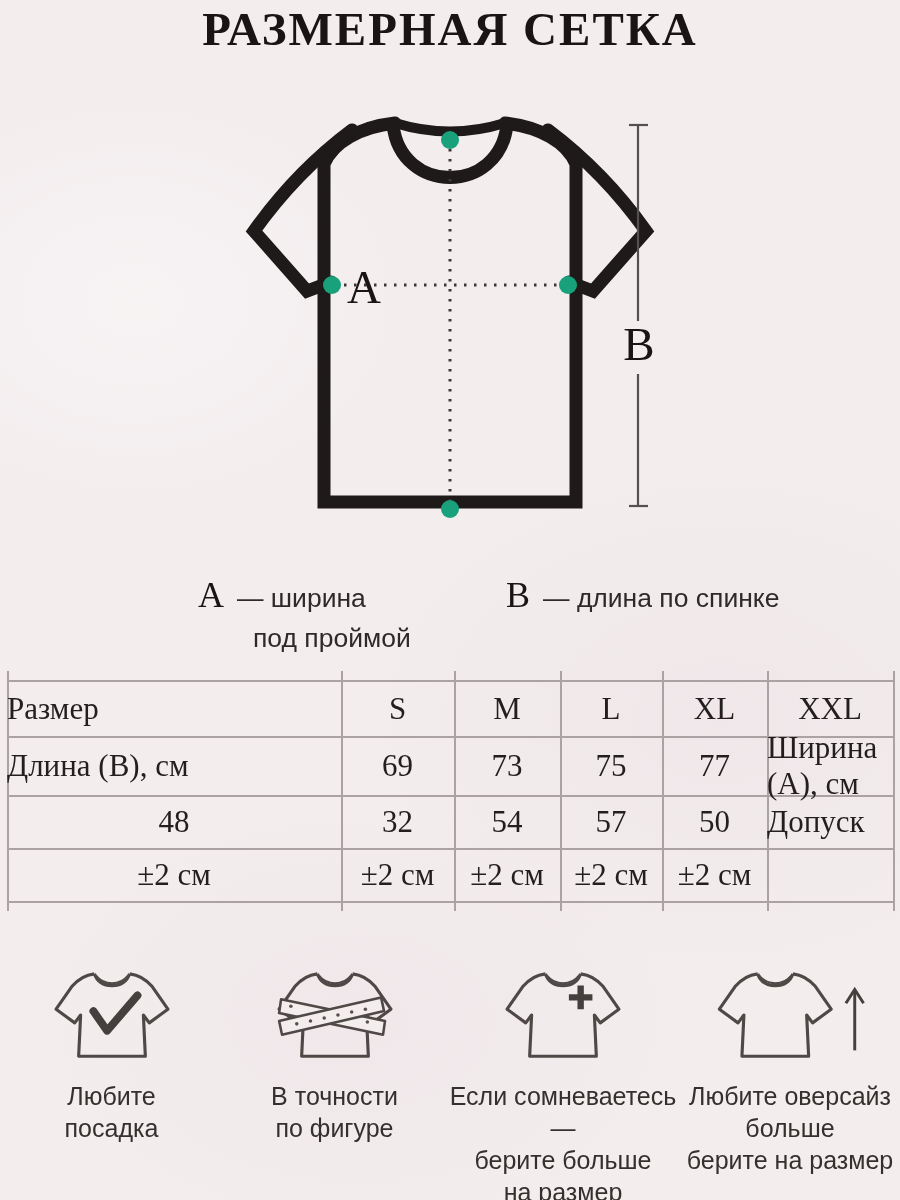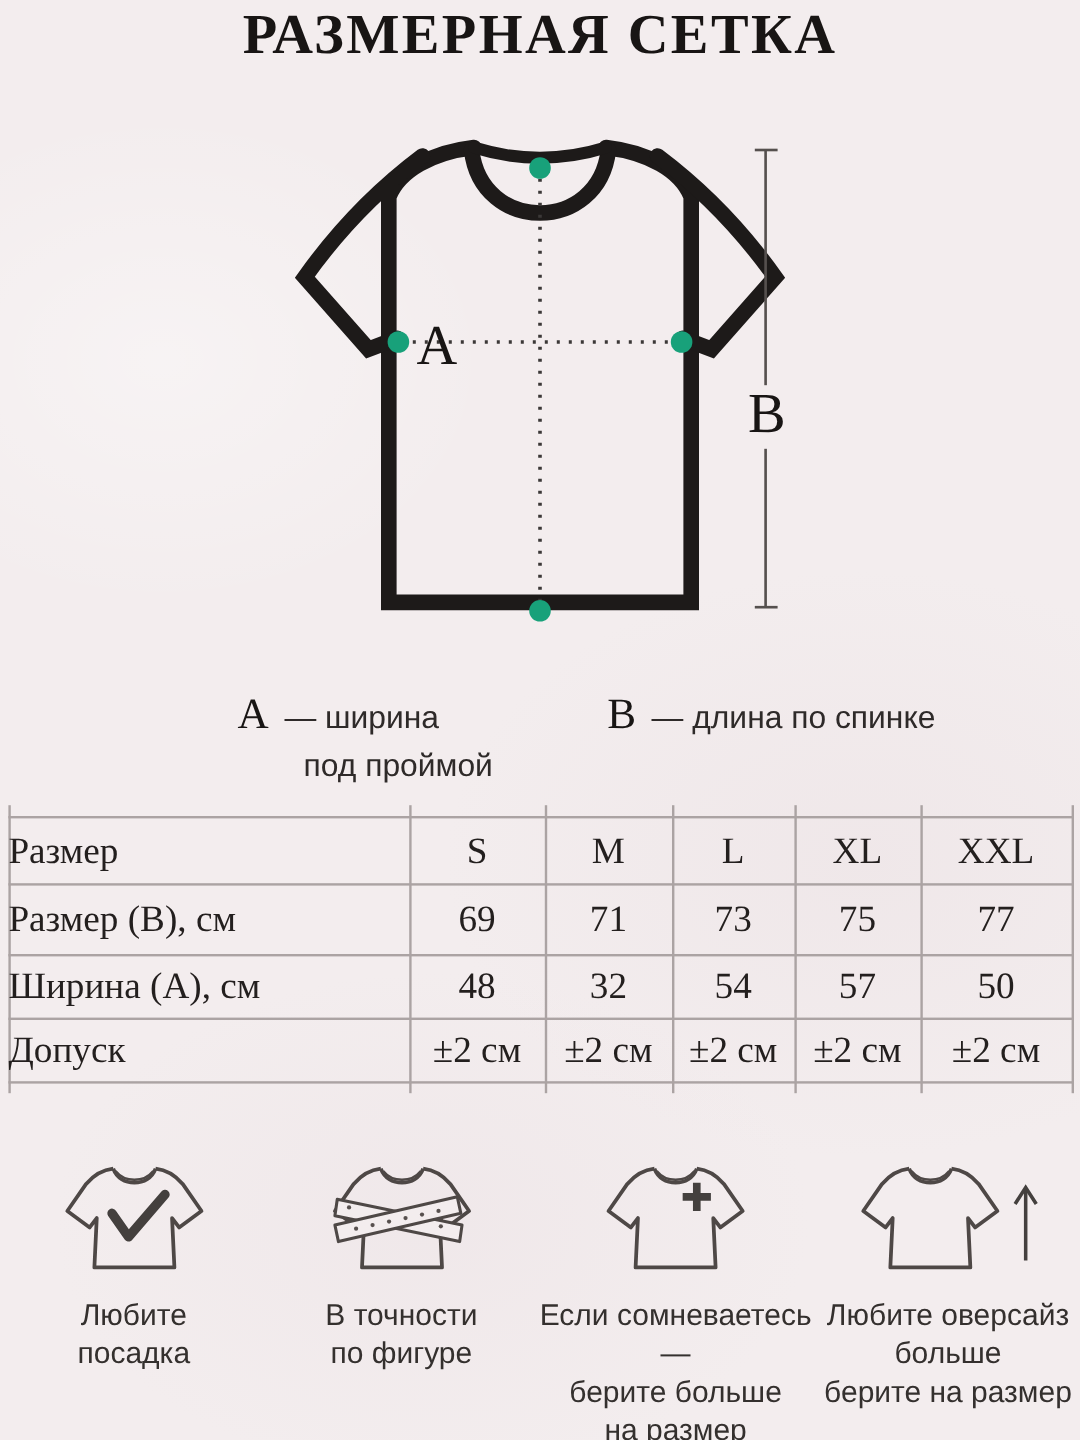--- a/index.html
+++ b/index.html
@@ -111,23 +111,22 @@
     <div class="hline" style="top:901px"></div>
 
     <div class="tbl-grid">
       <div class="cell lbl">Размер</div>
       <div class="cell">S</div>
       <div class="cell">M</div>
       <div class="cell">L</div>
       <div class="cell">XL</div>
       <div class="cell">XXL</div>
 
-      <div class="cell lbl">Размер (В), см</div>
+      <div class="cell lbl">Длина (В), см</div>
       <div class="cell">69</div>
-      <div class="cell">71</div>
       <div class="cell">73</div>
       <div class="cell">75</div>
       <div class="cell">77</div>
 
       <div class="cell lbl">Ширина (А), см</div>
       <div class="cell">48</div>
       <div class="cell">32</div>
       <div class="cell">54</div>
       <div class="cell">57</div>
       <div class="cell">50</div>

